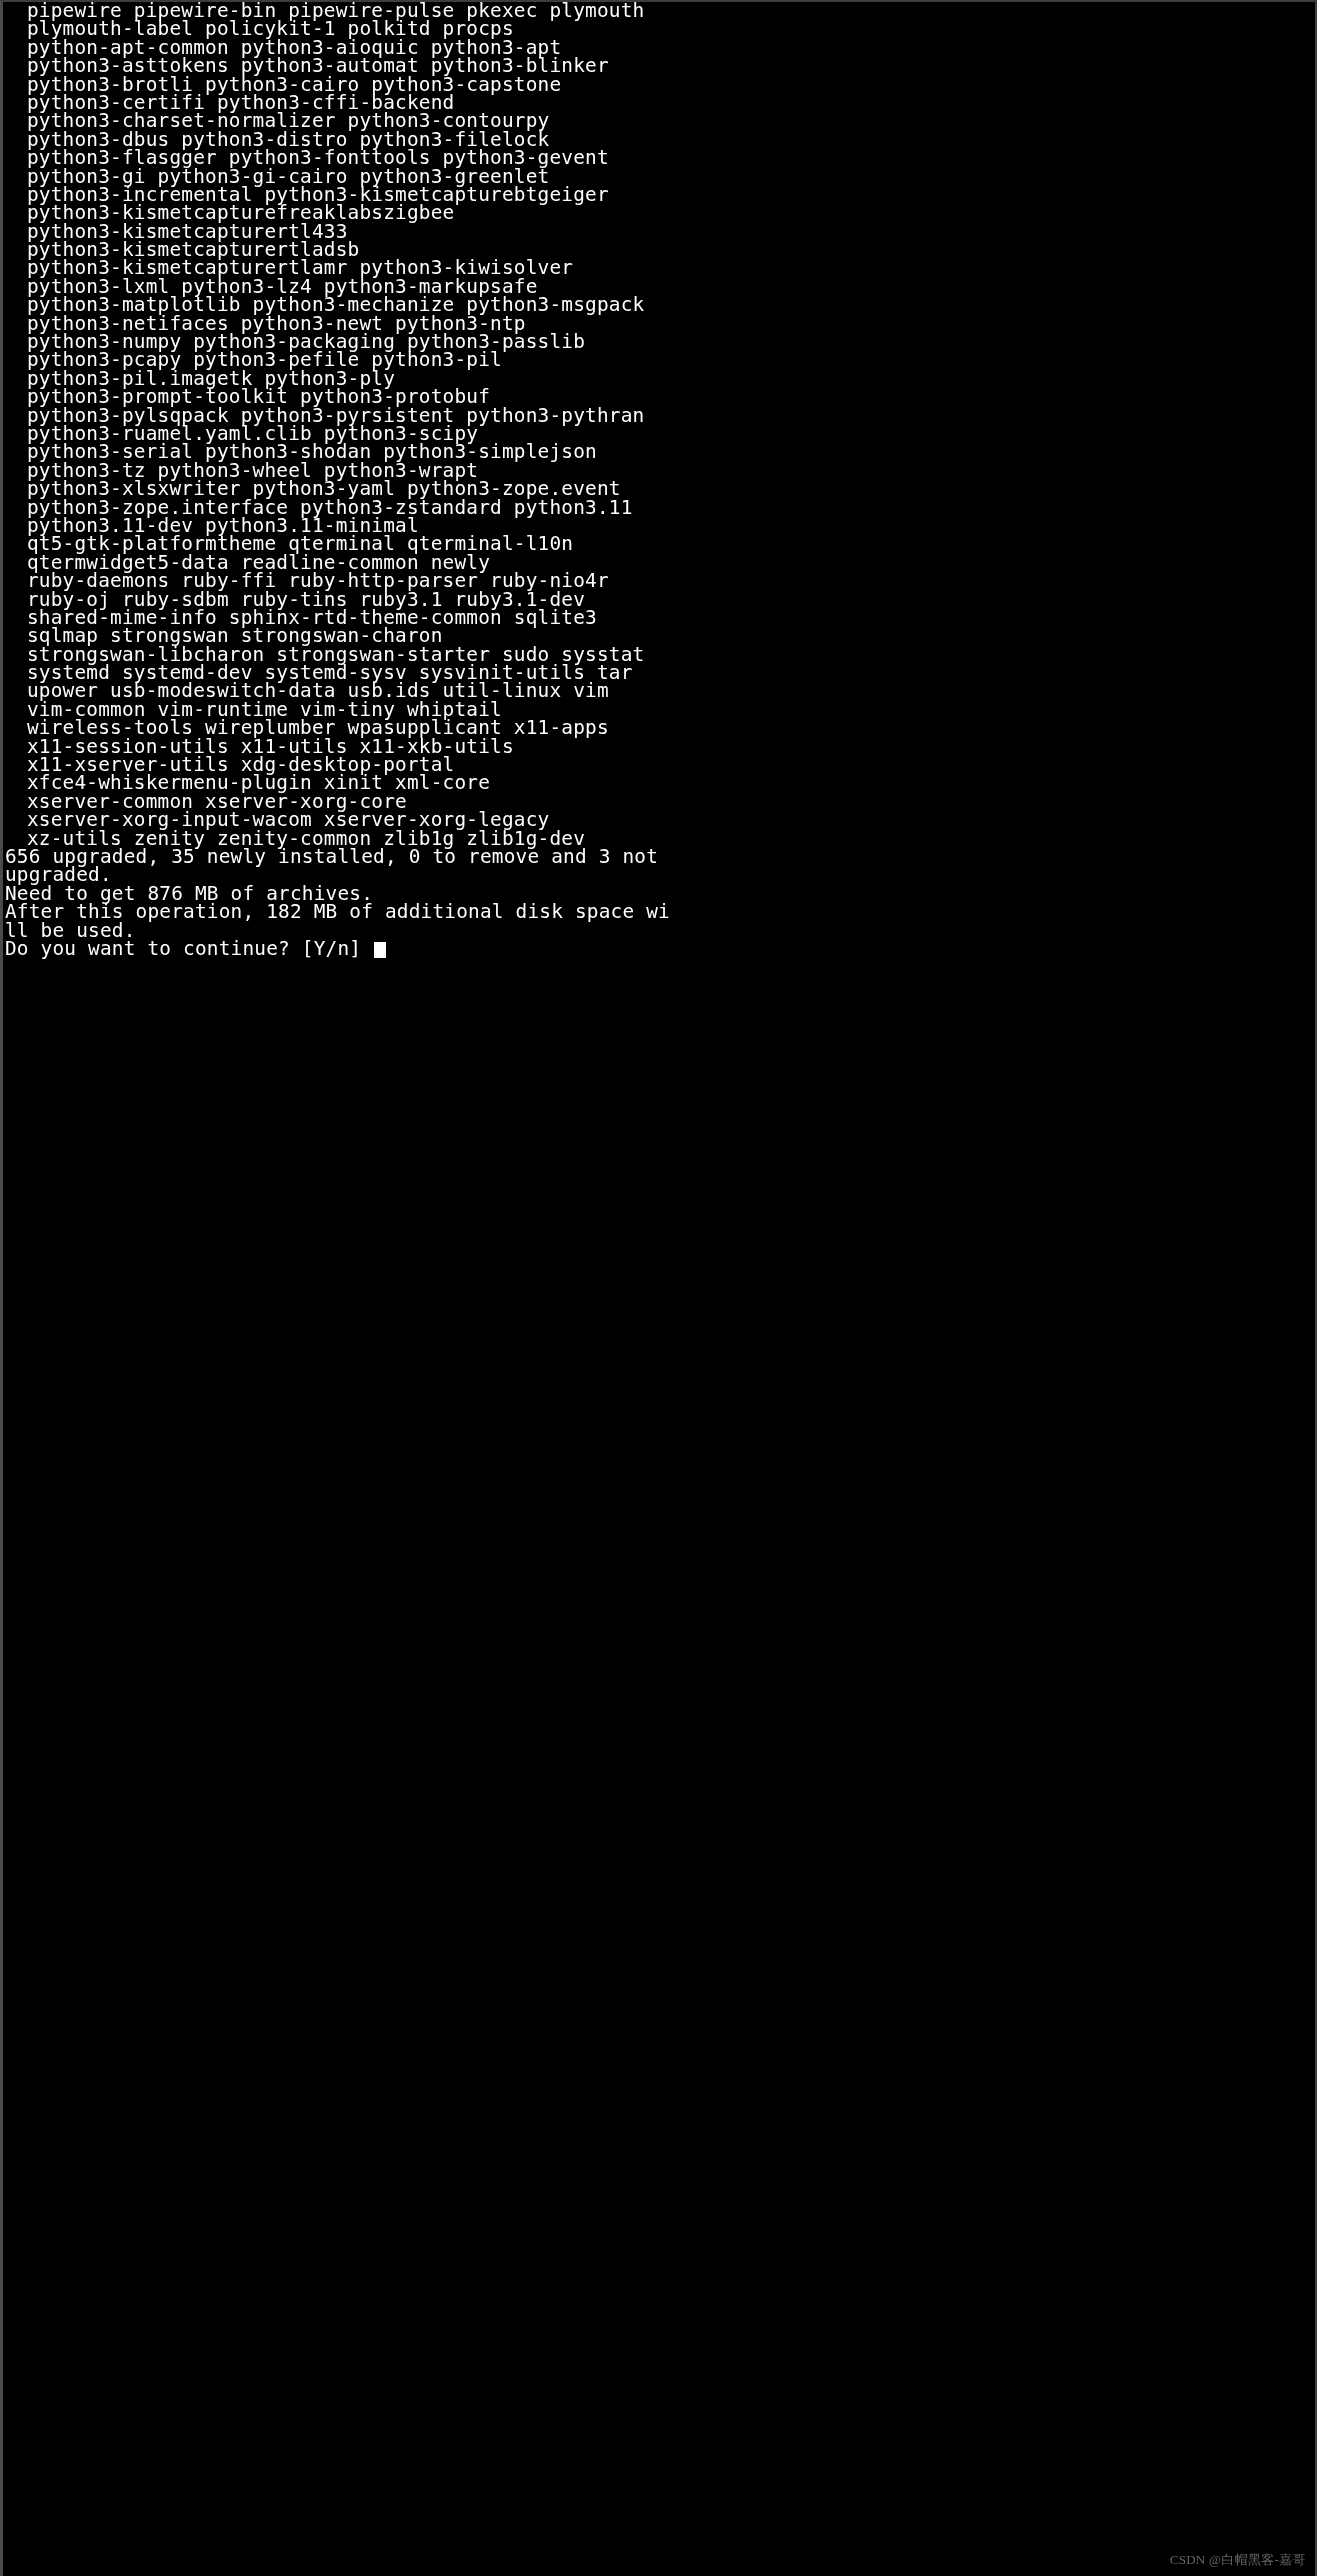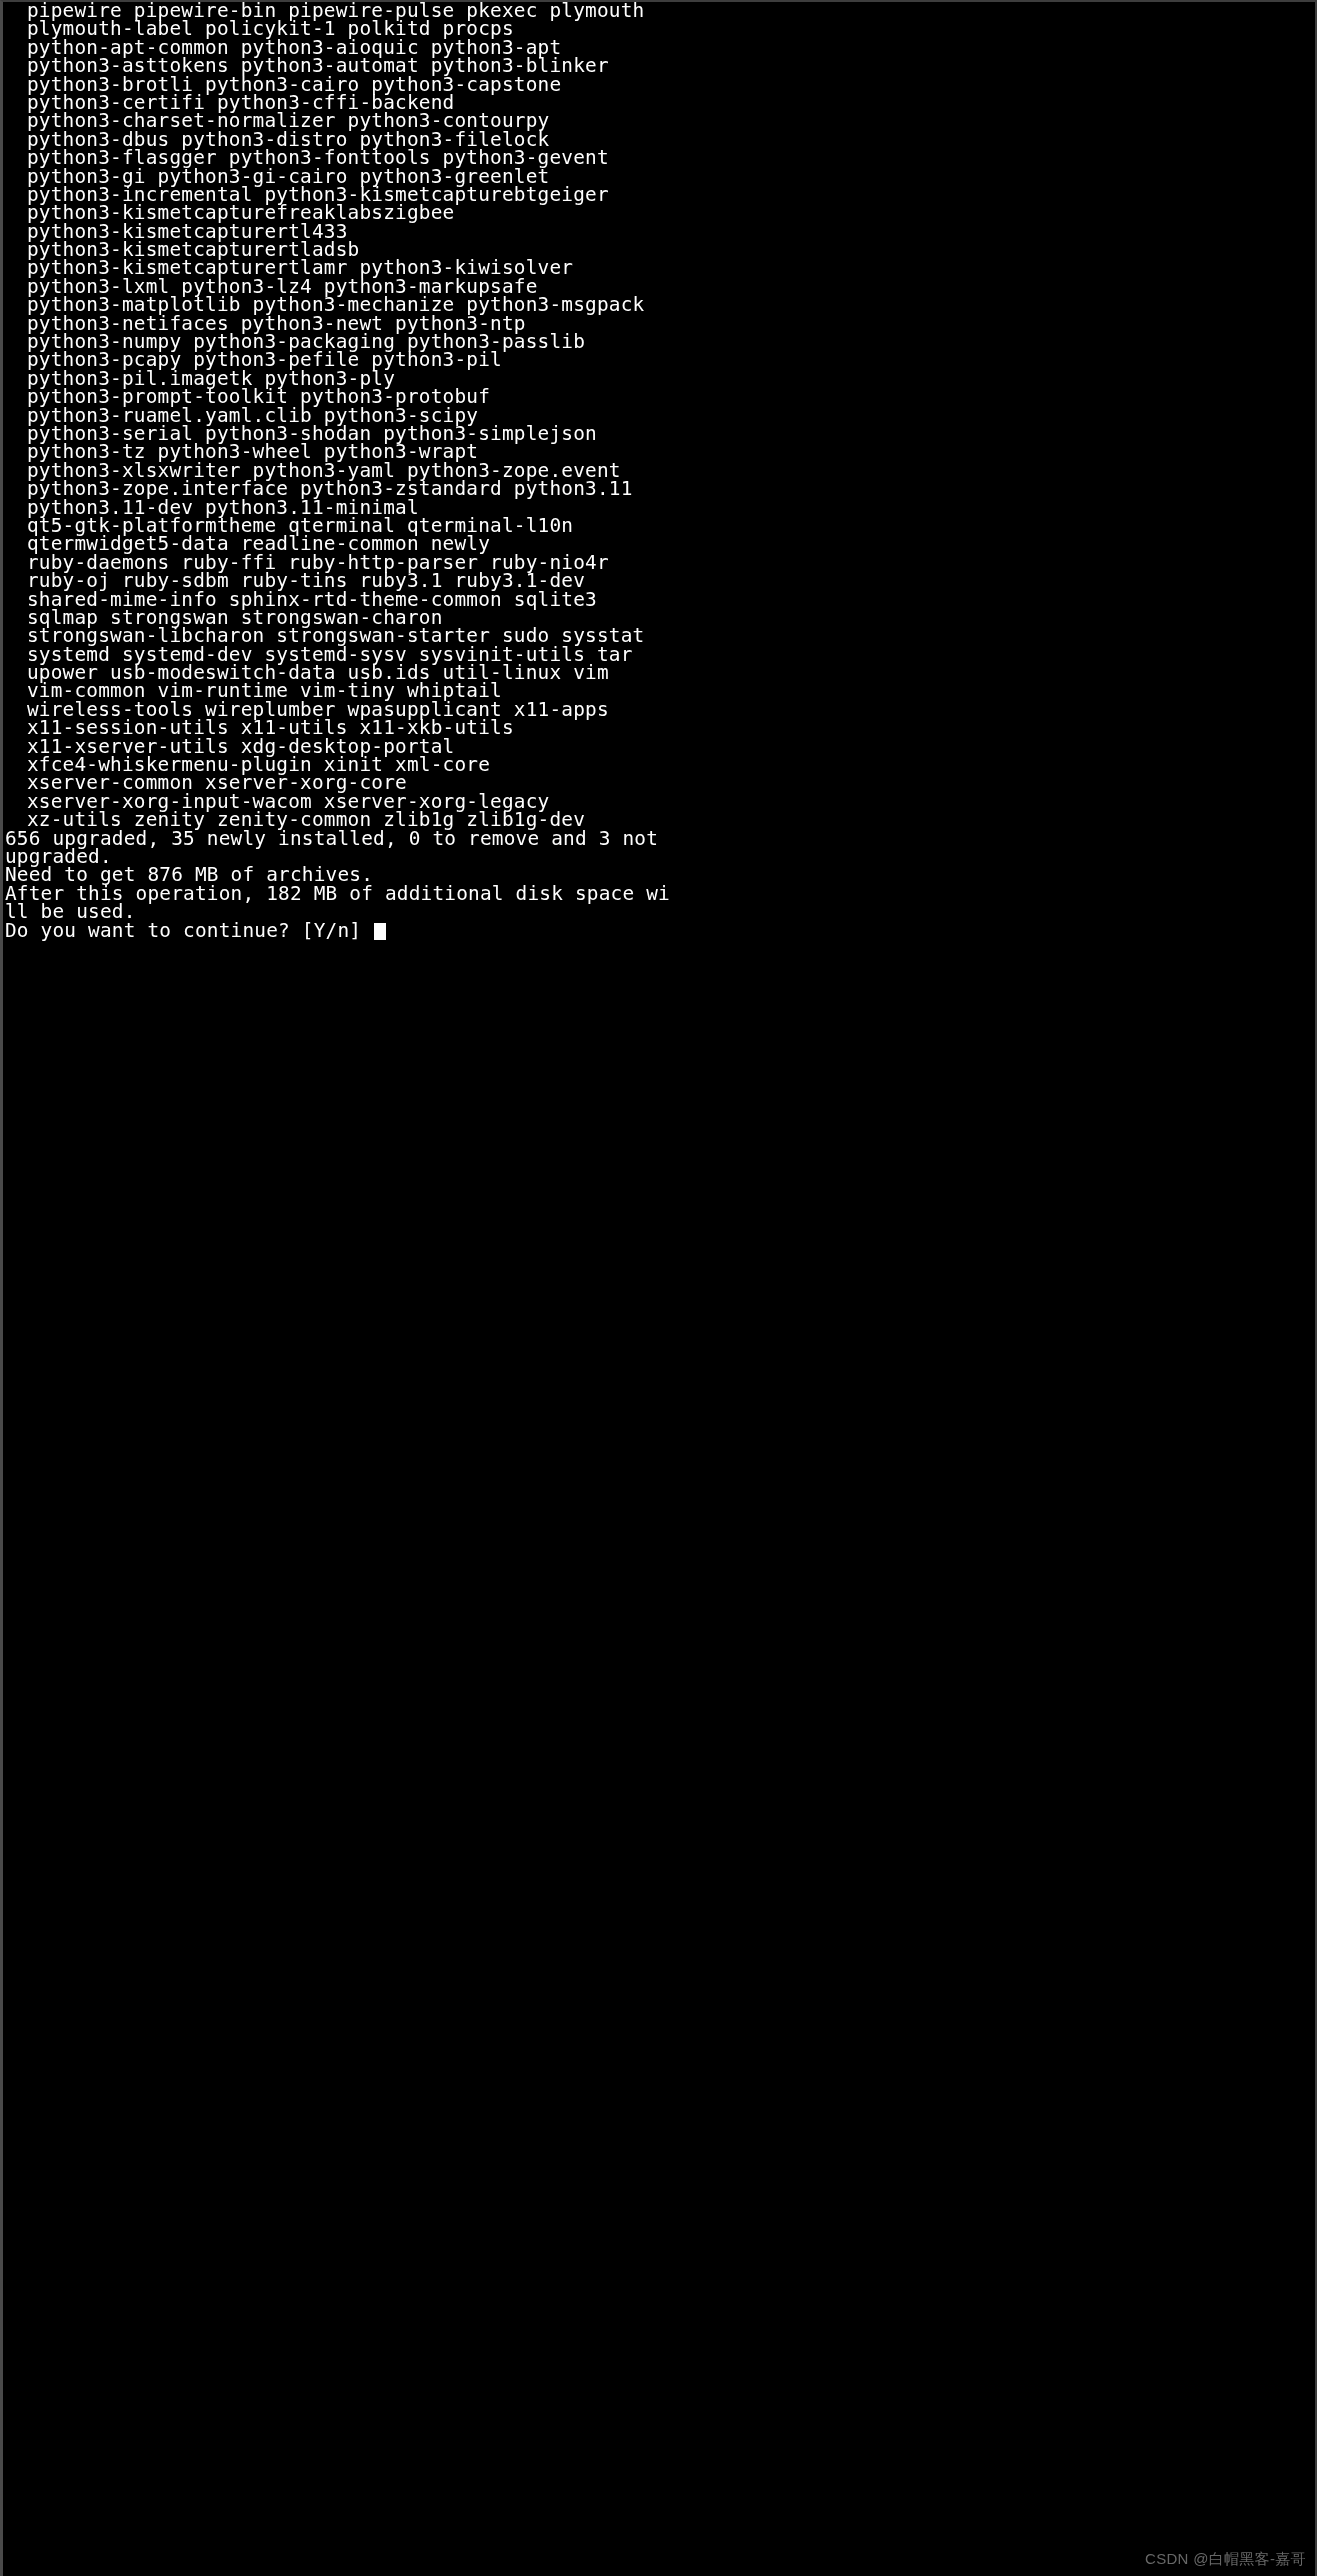--- a/index.html
+++ b/index.html
@@ -72,22 +72,22 @@
     background: #ffffff;
     vertical-align: -3.3px;
     margin-left: 1.3px;
   }
 
   #watermark {
     position: absolute;
     right: 9.2px;
     bottom: 6.6px;
     color: #7a7a7a;
-    font-family: Liberation Sans, sans-serif;
-    font-size: 15px;
+    font-family: Liberation Serif, serif;
+    font-size: 13px;
     letter-spacing: 0.3px;
     white-space: nowrap;
     opacity: 0.85;
   }
 </style>
 </head>
 <body>
 
 <div id="terminal-window">
   <div id="terminal-screen">
@@ -108,20 +108,21 @@
       <span class="term-line pkg-line">python3-kismetcapturertl433</span>
       <span class="term-line pkg-line">python3-kismetcapturertladsb</span>
       <span class="term-line pkg-line">python3-kismetcapturertlamr python3-kiwisolver</span>
       <span class="term-line pkg-line">python3-lxml python3-lz4 python3-markupsafe</span>
       <span class="term-line pkg-line">python3-matplotlib python3-mechanize python3-msgpack</span>
       <span class="term-line pkg-line">python3-netifaces python3-newt python3-ntp</span>
       <span class="term-line pkg-line">python3-numpy python3-packaging python3-passlib</span>
       <span class="term-line pkg-line">python3-pcapy python3-pefile python3-pil</span>
       <span class="term-line pkg-line">python3-pil.imagetk python3-ply</span>
       <span class="term-line pkg-line">python3-prompt-toolkit python3-protobuf</span>
+      <span class="term-line pkg-line">python3-pylsqpack python3-pyrsistent python3-pythran</span>
       <span class="term-line pkg-line">python3-ruamel.yaml.clib python3-scipy</span>
       <span class="term-line pkg-line">python3-serial python3-shodan python3-simplejson</span>
       <span class="term-line pkg-line">python3-tz python3-wheel python3-wrapt</span>
       <span class="term-line pkg-line">python3-xlsxwriter python3-yaml python3-zope.event</span>
       <span class="term-line pkg-line">python3-zope.interface python3-zstandard python3.11</span>
       <span class="term-line pkg-line">python3.11-dev python3.11-minimal</span>
       <span class="term-line pkg-line">qt5-gtk-platformtheme qterminal qterminal-l10n</span>
       <span class="term-line pkg-line">qtermwidget5-data readline-common newly</span>
       <span class="term-line pkg-line">ruby-daemons ruby-ffi ruby-http-parser ruby-nio4r</span>
       <span class="term-line pkg-line">ruby-oj ruby-sdbm ruby-tins ruby3.1 ruby3.1-dev</span>

